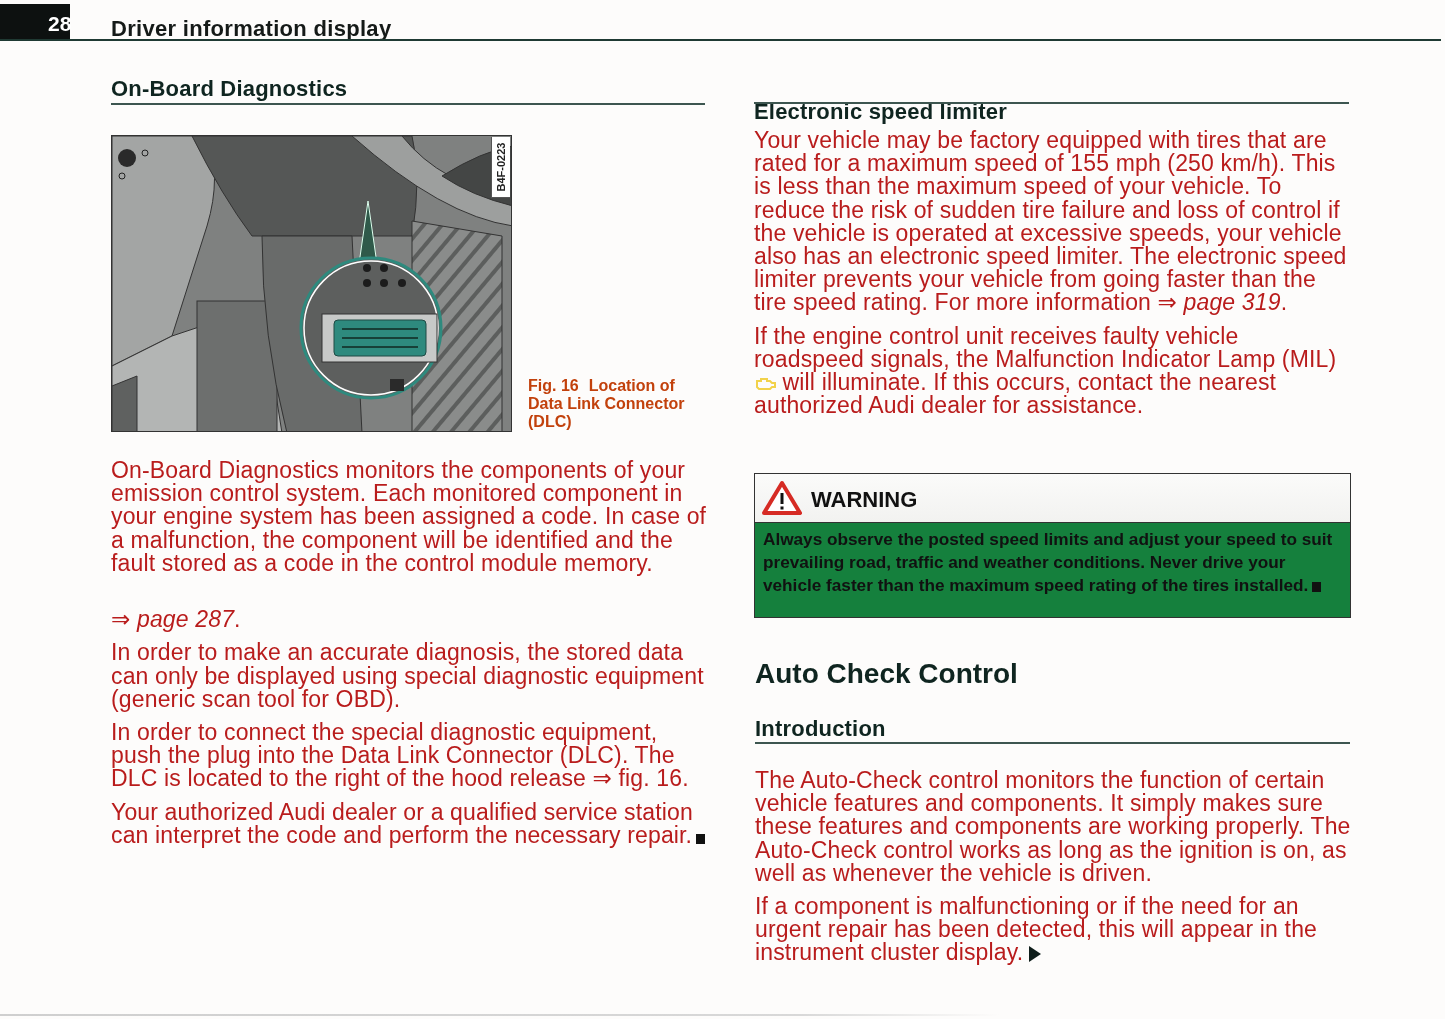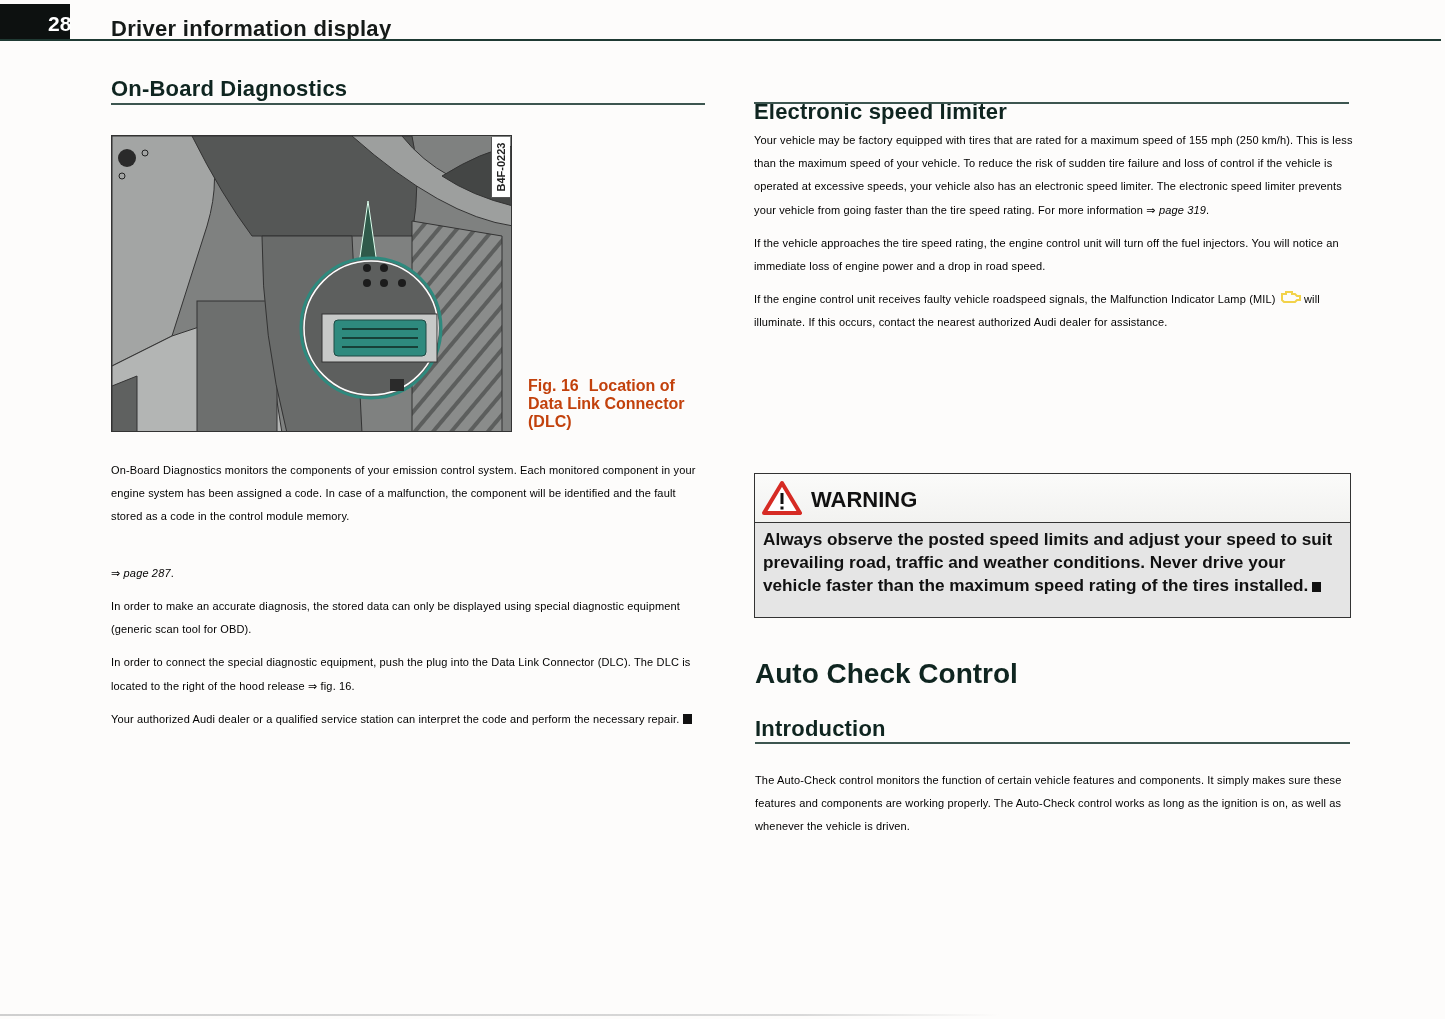--- a/index.html
+++ b/index.html
@@ -44,32 +44,32 @@
     position: absolute; left: 50%; top: 50%;
     transform: translate(-50%, -50%) rotate(-90deg);
     font-size: 11px; font-weight: bold; color: #222; white-space: nowrap;
   }
   .caption {
     position: absolute; left: 528px; top: 377px; width: 180px;
     font-size: 16px; font-weight: bold; line-height: 18px; color: #c2410c;
   }
   .caption .figno { margin-right: 10px; }
   .text-block {
-    position: absolute; font-size: 11px; line-height: 23.2px; color: #000000;
+    position: absolute; font-size: 23px; line-height: 23.2px; color: #b91c1c;
     letter-spacing: 0.15px;
   }
   .text-block p { margin: 0 0 10px 0; }
   .arrow { font-style: normal; }
   .page-ref { font-style: italic; }
   .end-square {
     display: inline-block; width: 9px; height: 10px; background: #111; margin-left: 4px; vertical-align: -1px;
   }
   .warning-box {
     position: absolute; left: 754px; top: 473px; width: 597px; height: 145px;
-    border: 1px solid #333; box-sizing: border-box; background: #e5e5e5;
+    border: 1px solid #333; box-sizing: border-box; background: #15803d;
   }
   .warning-head {
     height: 48px; border-bottom: 1px solid #333; position: relative;
     background: linear-gradient(#fbfbfa, #f2f2f0);
   }
   .warning-icon { position: absolute; left: 6px; top: 6px; }
   .warning-title {
     position: absolute; left: 56px; top: 13px; font-size: 22px; font-weight: bold; color: #111;
   }
   .warning-body {
@@ -162,21 +162,20 @@
   <p><span>In order to make an accurate diagnosis, the stored data can only be displayed using special diagnostic equipment (generic scan tool for OBD).</span></p>
   <p><span>In order to connect the special diagnostic equipment, push the plug into the Data Link Connector (DLC). The DLC is located to the right of the hood release</span> <span class="arrow">⇒</span> <a>fig. 16</a><span>.</span></p>
   <p><span>Your authorized Audi dealer or a qualified service station can interpret the code and perform the necessary repair.</span><span class="end-square"></span></p>
 </div>
 
 <div class="section-heading" style="left:754px; top:76px;margin-top:23px;">Electronic speed limiter</div>
 <div class="section-rule" style="left:754px; top:102px; width:595px;"></div>
 
 <div class="text-block" style="left:754px; top:129px; width:600px;">
   <p><span>Your vehicle may be factory equipped with tires that are rated for a maximum speed of 155 mph (250 km/h). This is less than the maximum speed of your vehicle. To reduce the risk of sudden tire failure and loss of control if the vehicle is operated at excessive speeds, your vehicle also has an electronic speed limiter. The electronic speed limiter prevents your vehicle from going faster than the tire speed rating. For more information</span> <span class="arrow">⇒</span> <a class="page-ref">page 319</a><span>.</span></p>
-  <p><span>If the vehicle approaches the tire speed rating, the engine control unit will turn off the fuel injectors. You will notice an immediate loss of engine power and a drop in road speed.</span></p>
   <p><span>If the engine control unit receives faulty vehicle roadspeed signals, the Malfunction Indicator Lamp (MIL)</span>
     <svg class="mil-icon" viewBox="0 0 22 14">
       <path d="M3 4 H7 V2 H13 V4 H16 L18 6 H21 V10 H18 L16 12 H5 L3 10 Z" fill="none" stroke="#f2d24a" stroke-width="2"></path>
     </svg>
     <span>will illuminate. If this occurs, contact the nearest authorized Audi dealer for assistance.</span></p>
 </div>
 
 <div class="warning-box">
   <div class="warning-head">
     <svg class="warning-icon" width="42" height="36" viewBox="0 0 42 36">
@@ -190,15 +189,16 @@
     <span>Always observe the posted speed limits and adjust your speed to suit prevailing road, traffic and weather conditions. Never drive your vehicle faster than the maximum speed rating of the tires installed.</span><span class="end-square"></span>
   </div>
 </div>
 
 <div class="h-large">Auto Check Control</div>
 <div class="section-heading" style="left:755px; top:716px;">Introduction</div>
 <div class="section-rule" style="left:755px; top:742px; width:595px;"></div>
 
 <div class="text-block" style="left:755px; top:769px; width:610px;">
   <p><span>The Auto-Check control monitors the function of certain vehicle features and components. It simply makes sure these features and components are working properly. The Auto-Check control works as long as the ignition is on, as well as whenever the vehicle is driven.</span></p>
+  <p><span>If a component is malfunctioning or if the need for an urgent repair has been detected, this will appear in the instrument cluster display.</span><span class="continue-arrow"></span></p>
 </div>
 
 <div class="footer-rule"></div>
 
 </body></html>

